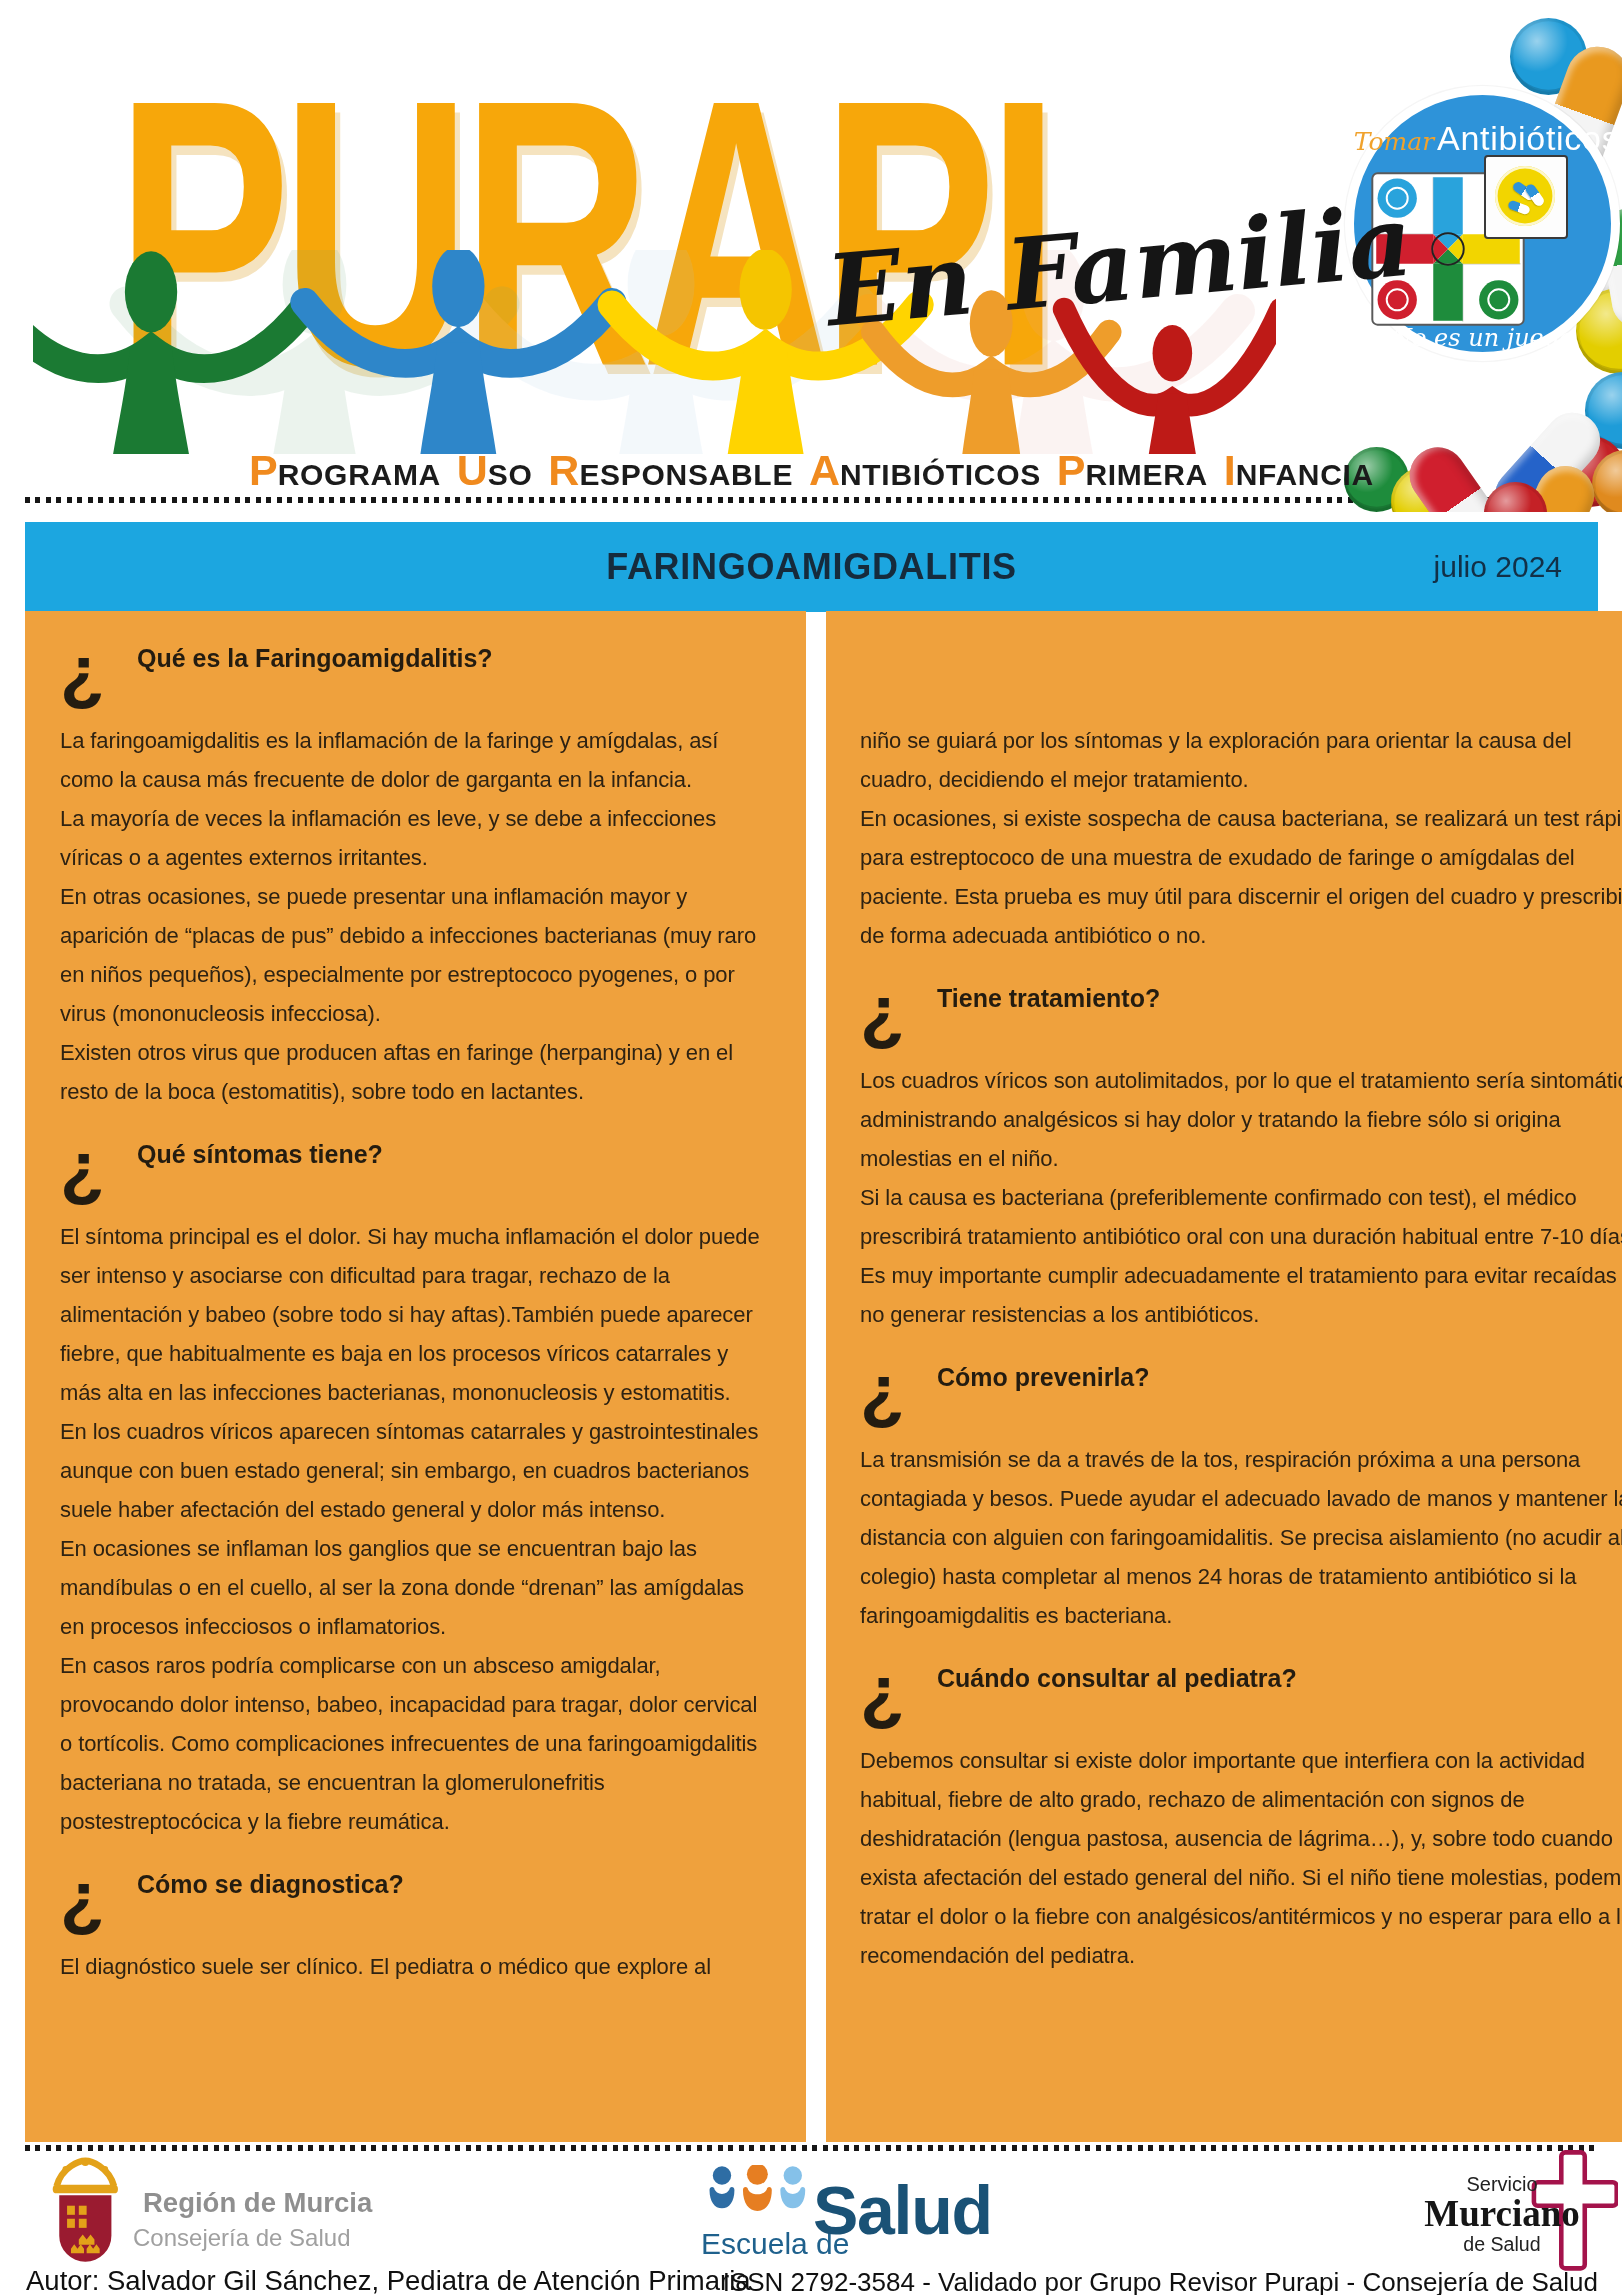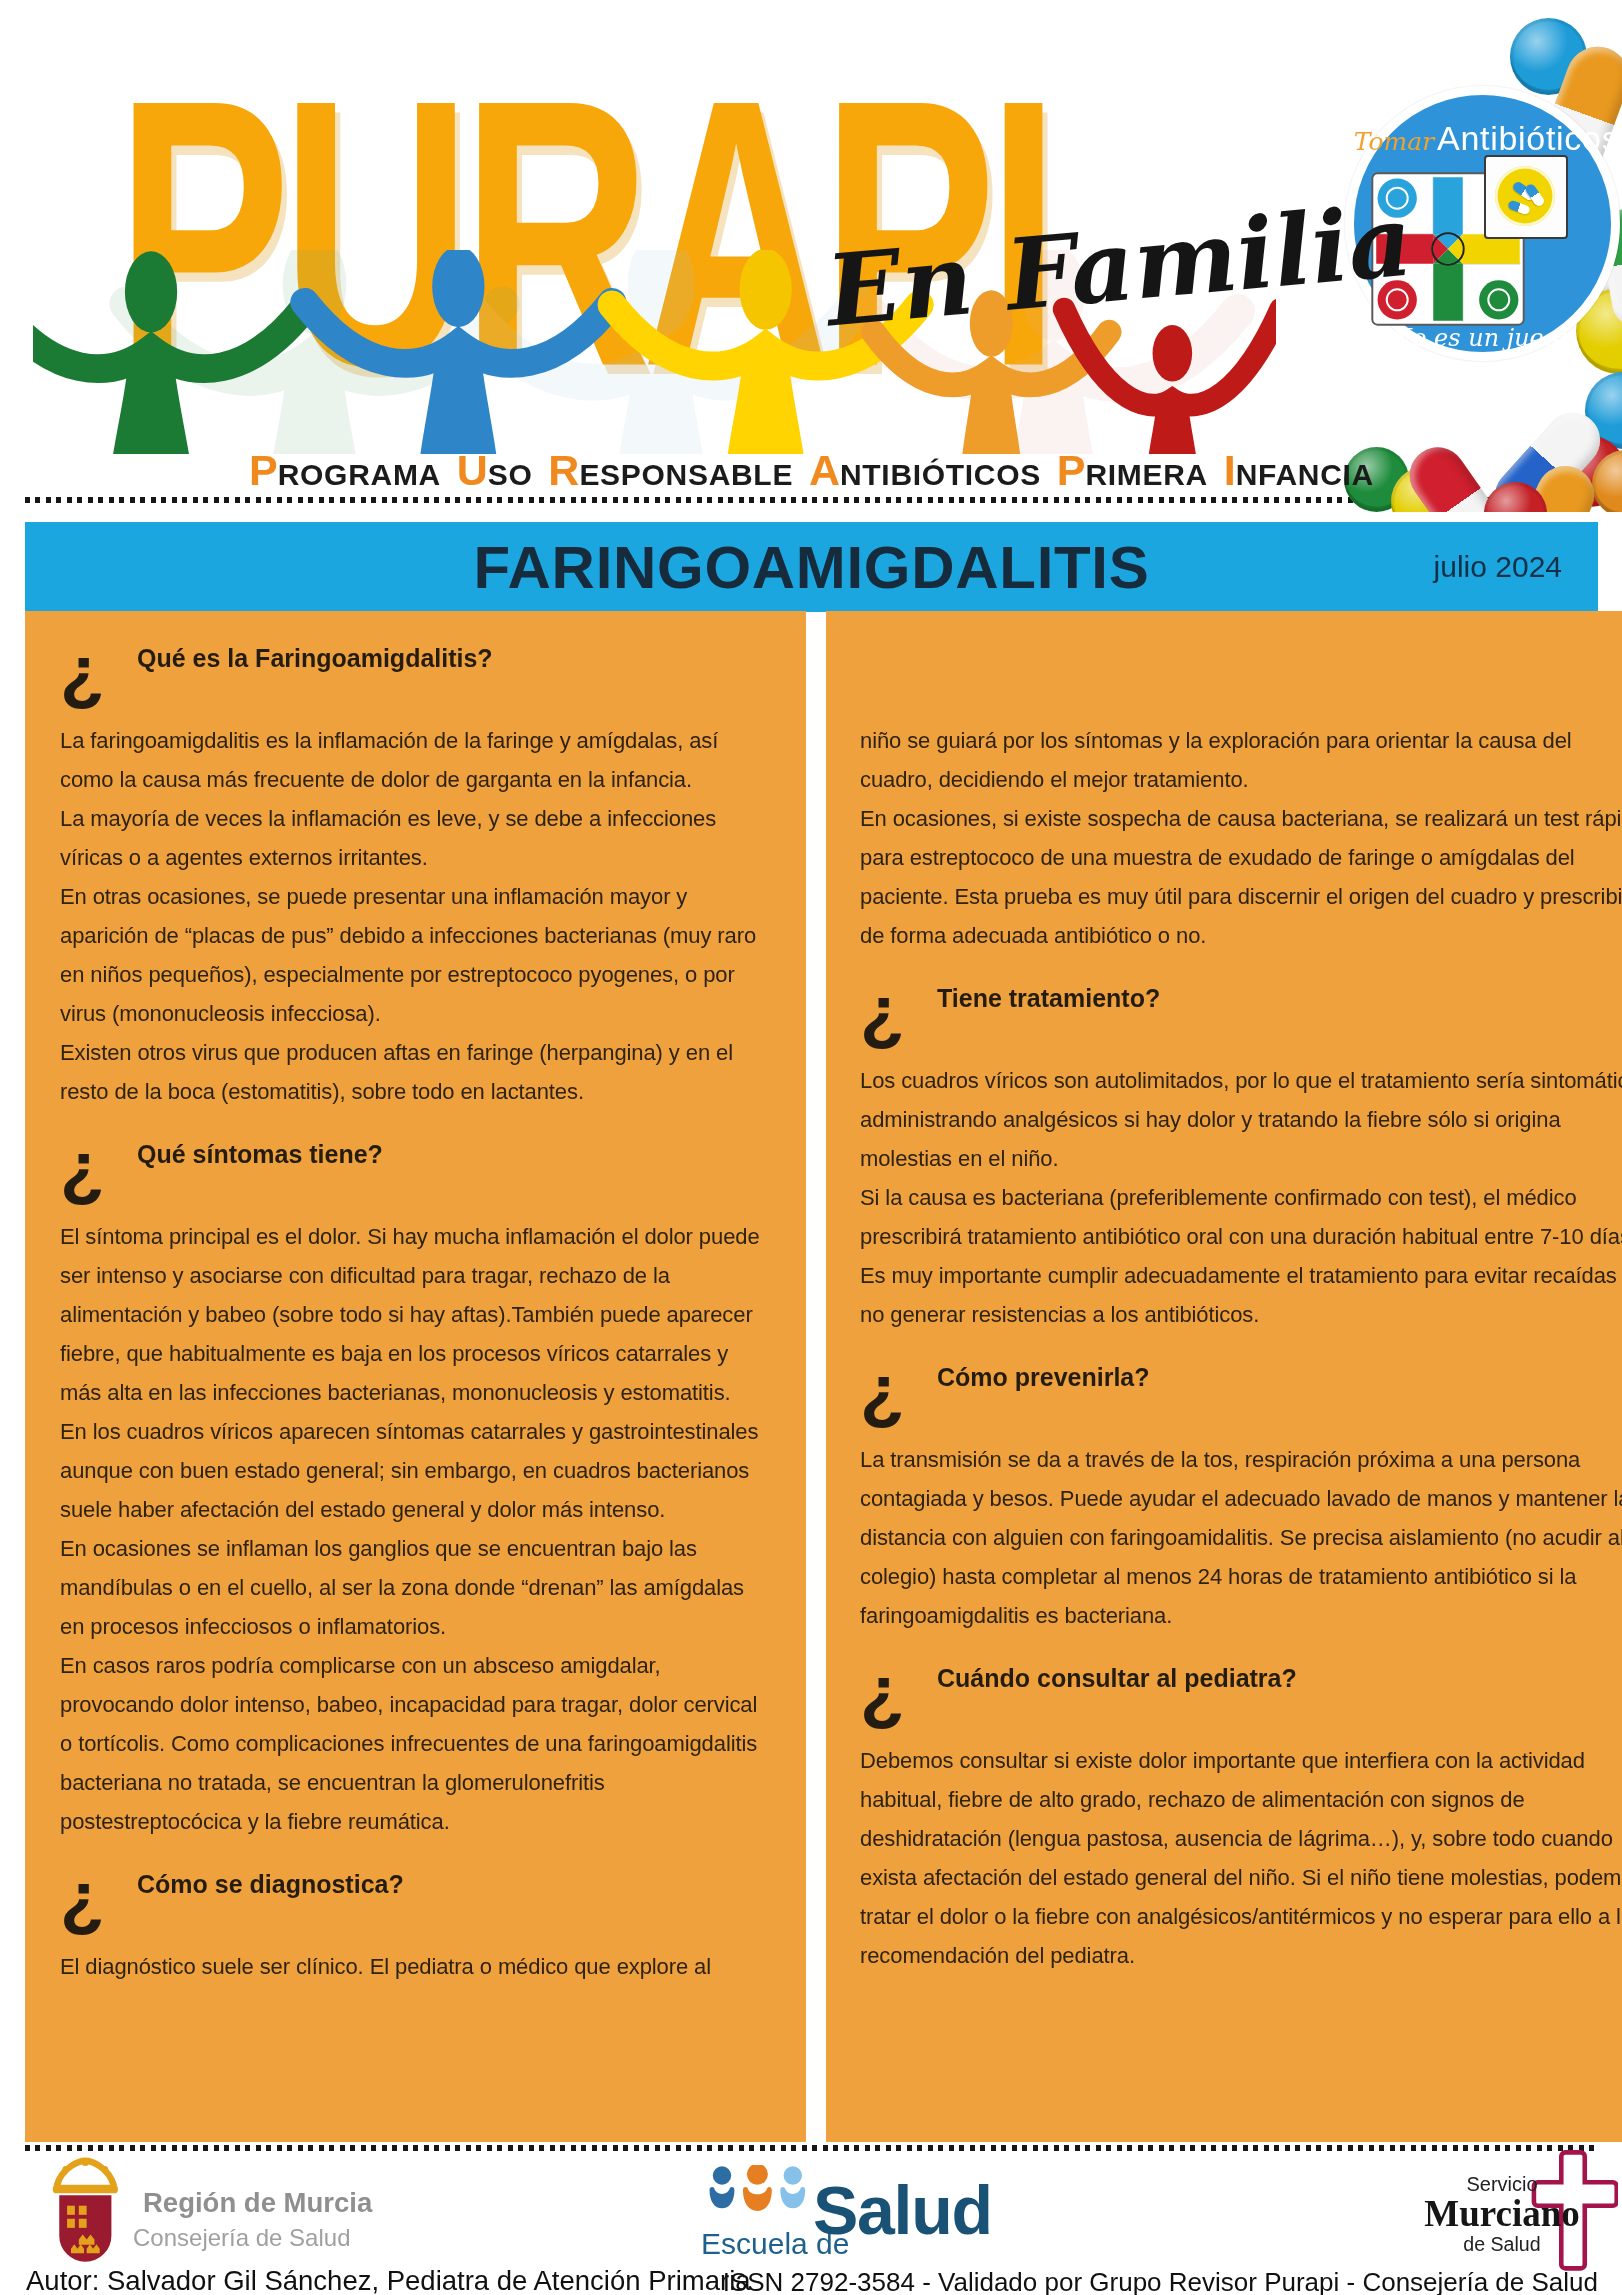--- a/index.html
+++ b/index.html
@@ -41,21 +41,21 @@
   .pw b{font-size:43px;font-weight:bold;color:#F08A1E;letter-spacing:0;}
   .pw span{font-size:30px;font-weight:600;color:#1b1b1b;letter-spacing:0.7px;}
   
   .dots{position:absolute;left:25px;width:1573px;height:5.9px;
         background:repeating-linear-gradient(90deg,#161616 0 4.6px,transparent 4.6px 10.5px);}
   
   .bar{position:absolute;left:25px;top:522px;width:1573px;height:90px;background:#1CA6E0;}
   .bar .bulletin{position:absolute;left:36px;top:0;height:90px;display:flex;align-items:center;
                  font-size:30px;color:#123047;}
   .bar .title{position:absolute;left:0;width:100%;height:90px;display:flex;align-items:center;justify-content:center;
-              font-size:60px;font-weight:800;color:#162B3C;letter-spacing:0.7px;}
+              font-size:36px;font-weight:800;color:#162B3C;letter-spacing:0.7px;}
   .bar .date{position:absolute;right:36px;top:0;height:90px;display:flex;align-items:center;
              font-size:30px;color:#123047;}
   
   .col{position:absolute;top:611px;height:1531px;background:#EFA13D;box-sizing:border-box;overflow:hidden;}
   .col-left{left:25px;width:781px;padding:26px 33px 0 35px;}
   .col-right{left:826px;width:852px;padding:110px 30px 0 34px;}
   .col p{margin:0;font-size:22px;line-height:39px;color:#2E2212;letter-spacing:-0.1px;}
   .q{position:relative;height:84px;margin:22px 0 0 0;}
   .section:first-child .q{margin-top:0;}
   .qmark{position:absolute;left:0;top:-2.6px;font-size:73px;line-height:1;font-weight:bold;color:#241C10;}

